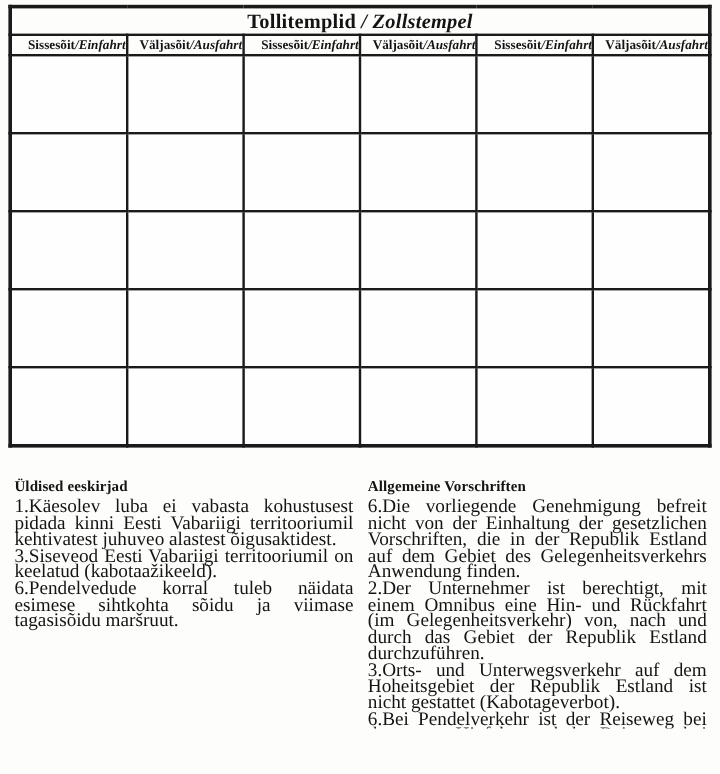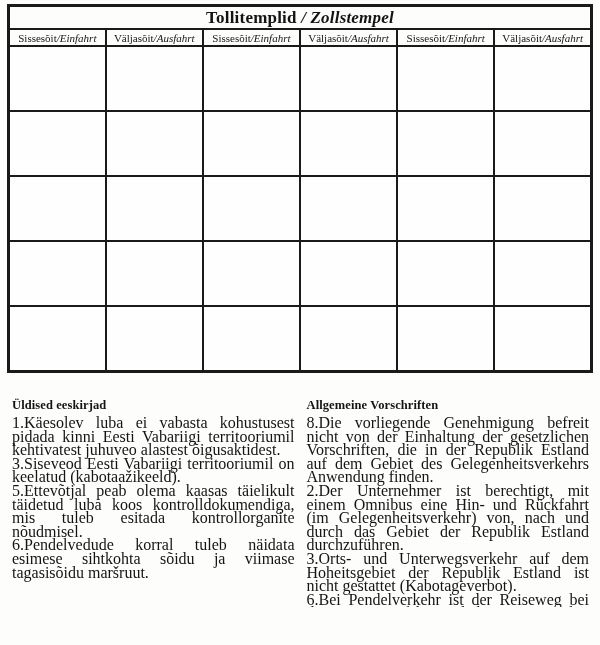--- a/index.html
+++ b/index.html
@@ -39,22 +39,22 @@
     text-align: center;
     vertical-align: middle;
     font-size: 17px;
     font-weight: bold;
     letter-spacing: 0.2px;
   }
   .table-title-cell .it { font-style: italic; }
   th.col-head {
     height: 15px;
     font-size: 11px;
-    font-weight: normal;
-    text-align: center;
+    font-weight: bold;
+    text-align: right;
     vertical-align: middle;
     white-space: nowrap;
   }
   th.col-head .it { font-style: italic; }
   tbody.stamp-rows td {
     height: 63px;
     background: #fefefe;
   }
 
   
@@ -143,25 +143,24 @@
           <td></td>
         </tr>
       </tbody>
   </table>
 
   <div class="rules">
     <div class="rules-col">
       <div class="rules-heading">Üldised eeskirjad</div>
       <p>1.Käesolev luba ei vabasta kohustusest pidada kinni Eesti Vabariigi territooriumil kehtivatest juhuveo alastest õigusaktidest.</p>
       <p>3.Siseveod Eesti Vabariigi territooriumil on keelatud (kabotaažikeeld).</p>
-      <p>5.Ettevõtjal peab olema kaasas täielikult täidetud luba koos kontrolldokumendiga, mis tuleb esitada kontrollorganite nõudmisel.</p>
       <p>6.Pendelvedude korral tuleb näidata esimese sihtkohta sõidu ja viimase tagasisõidu maršruut.</p>
     </div>
     <div class="rules-col">
       <div class="rules-heading">Allgemeine Vorschriften</div>
-      <p>8.Die vorliegende Genehmigung befreit nicht von der Einhaltung der gesetzlichen Vorschriften, die in der Republik Estland auf dem Gebiet des Gelegenheitsverkehrs Anwendung finden.</p>
+      <p>6.Die vorliegende Genehmigung befreit nicht von der Einhaltung der gesetzlichen Vorschriften, die in der Republik Estland auf dem Gebiet des Gelegenheitsverkehrs Anwendung finden.</p>
       <p>2.Der Unternehmer ist berechtigt, mit einem Omnibus eine Hin- und Rückfahrt (im Gelegenheitsverkehr) von, nach und durch das Gebiet der Republik Estland durchzuführen.</p>
       <p>3.Orts- und Unterwegsverkehr auf dem Hoheitsgebiet der Republik Estland ist nicht gestattet (Kabotageverbot).</p>
       <p>6.Bei Pendelverkehr ist der Reiseweg bei der ersten Hinfahrt und der Reiseweg bei der letzten Rückfahrt anzugeben.</p>
     </div>
   </div>
 
 </div>
 
 </body></html>

